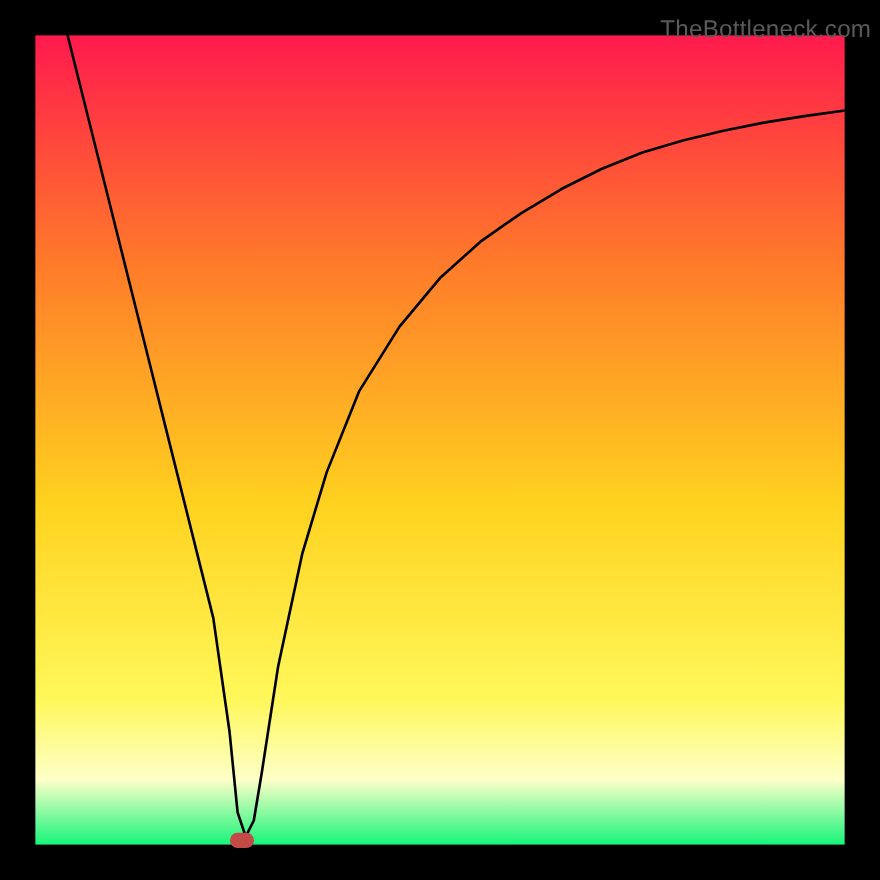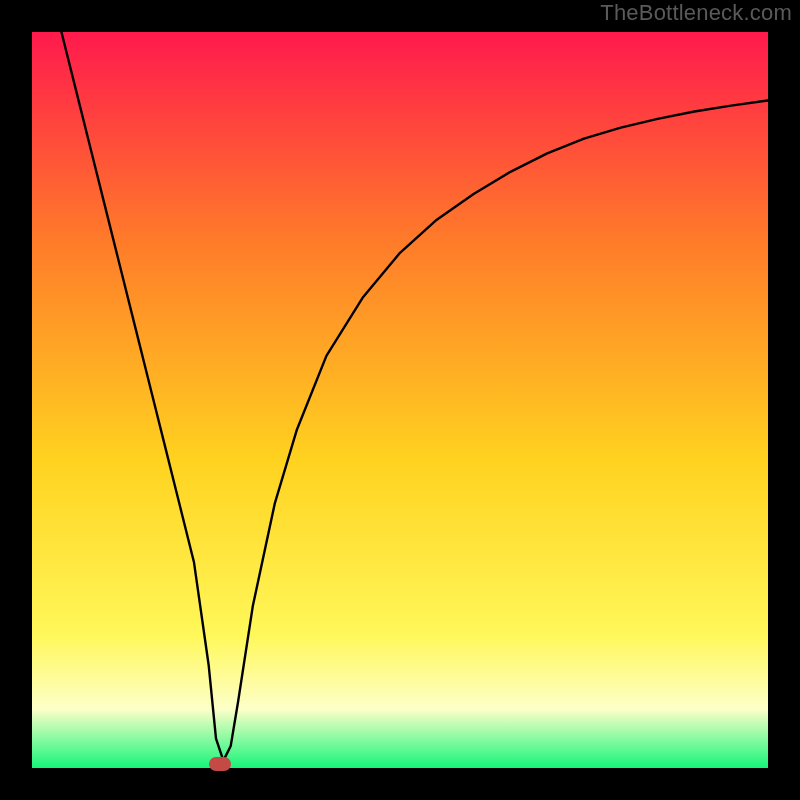--- a/index.html
+++ b/index.html
@@ -12,21 +12,21 @@
     font-family: Arial, Helvetica, sans-serif;
   }
   .frame {
     position: relative;
     width: 800px;
     height: 800px;
     background: #000;
   }
   .watermark {
     position: absolute;
-    top: 0;
+    top: 14px;
     right: 8px;
     color: #5a5a5a;
     font-size: 22px;
     font-weight: 500;
     letter-spacing: 0.2px;
     z-index: 20;
   }
   svg.plot {
     position: absolute;
     left: 32px;

